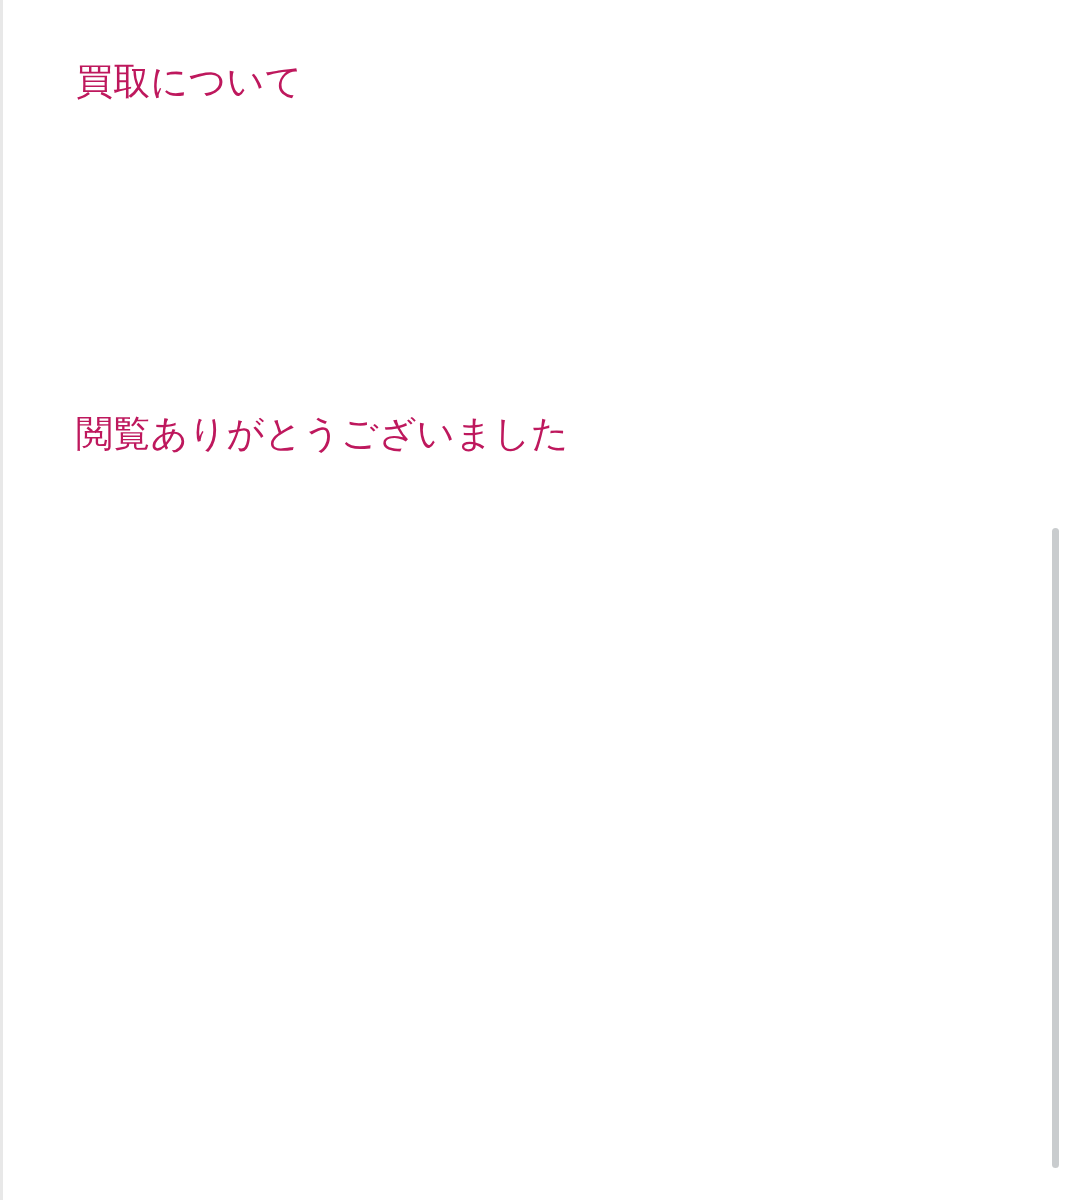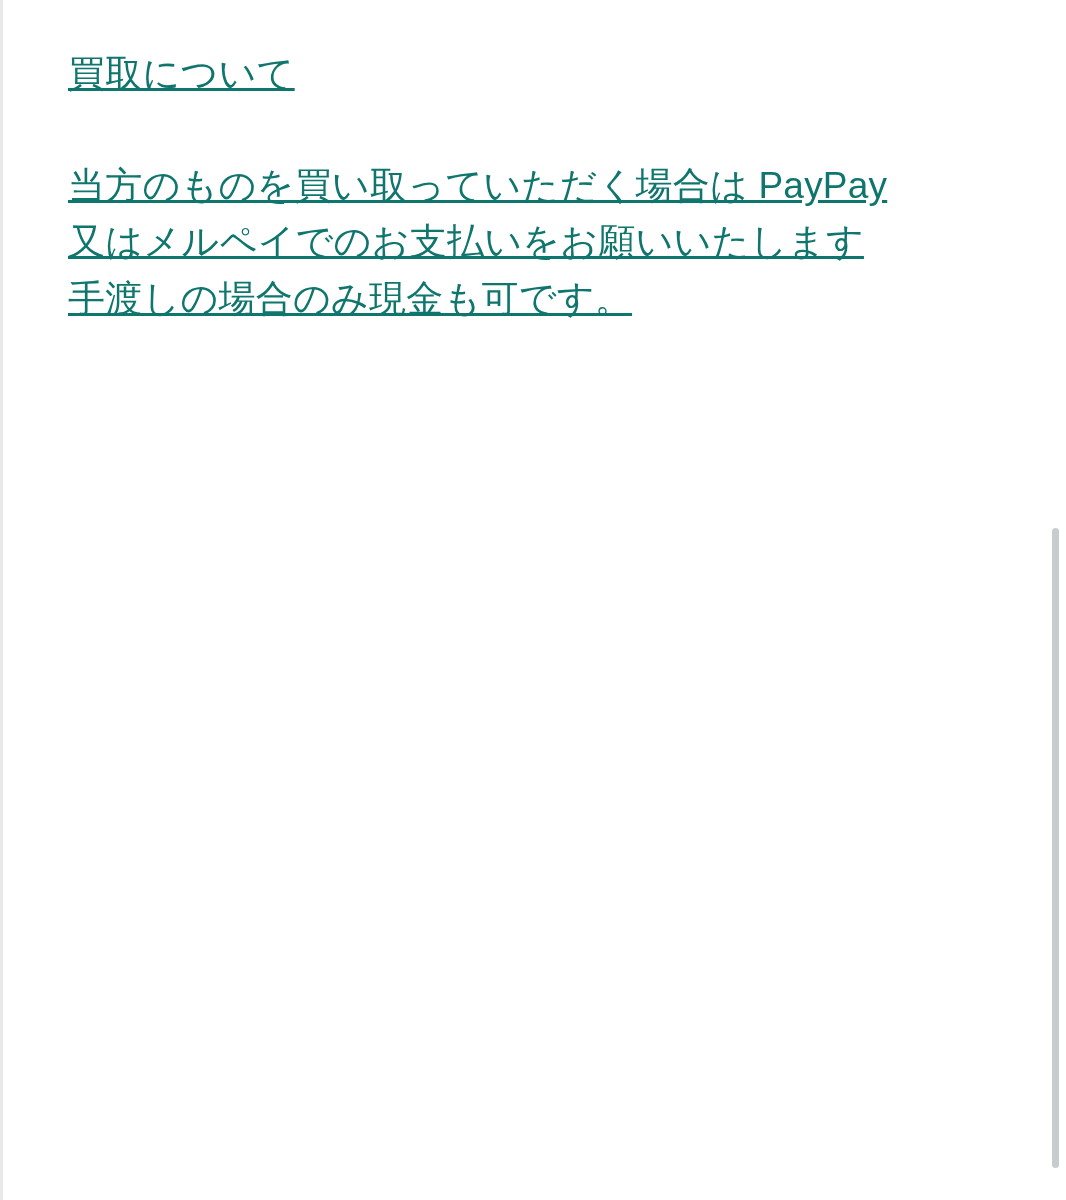--- a/index.html
+++ b/index.html
@@ -27,28 +27,27 @@
     top: 0;
     bottom: 0;
     width: 3px;
     background: #e8e8e8;
   }
   .content {
     padding: 46px 70px 0 68px;
     box-sizing: border-box;
   }
   .para {
-    color: #0f766e;
+    color: #be185d;
     font-size: 37px;
     line-height: 1.52;
     letter-spacing: 0.2px;
     white-space: pre-wrap;
     font-weight: 400;
-    margin: 0;
-    text-decoration: underline;
+    margin: 8px;
   }
   .gap-sm { height: 56px; }
   .gap-md { height: 56px; }
   .scrollbar {
     position: absolute;
     right: 7px;
     top: 528px;
     width: 7px;
     height: 640px;
     border-radius: 4px;
@@ -57,23 +56,21 @@
 </style>
 </head>
 <body>
 
 <div class="page">
   <div class="edge-left"></div>
 
   <div class="content">
     <p class="para">買取について</p>
     <div class="gap-sm"></div>
-    <p class="para">当方のものを買い取っていただく場合は PayPay
-又はメルペイでのお支払いをお願いいたします
-手渡しの場合のみ現金も可です。</p>
     <div class="gap-md"></div>
     <div class="gap-md"></div>
     <div class="gap-md"></div>
     <div class="gap-md"></div>
+    <p class="para">閲覧ありがとうございました</p>
   </div>
 
   <div class="scrollbar"></div>
 </div>
 
 </body></html>

